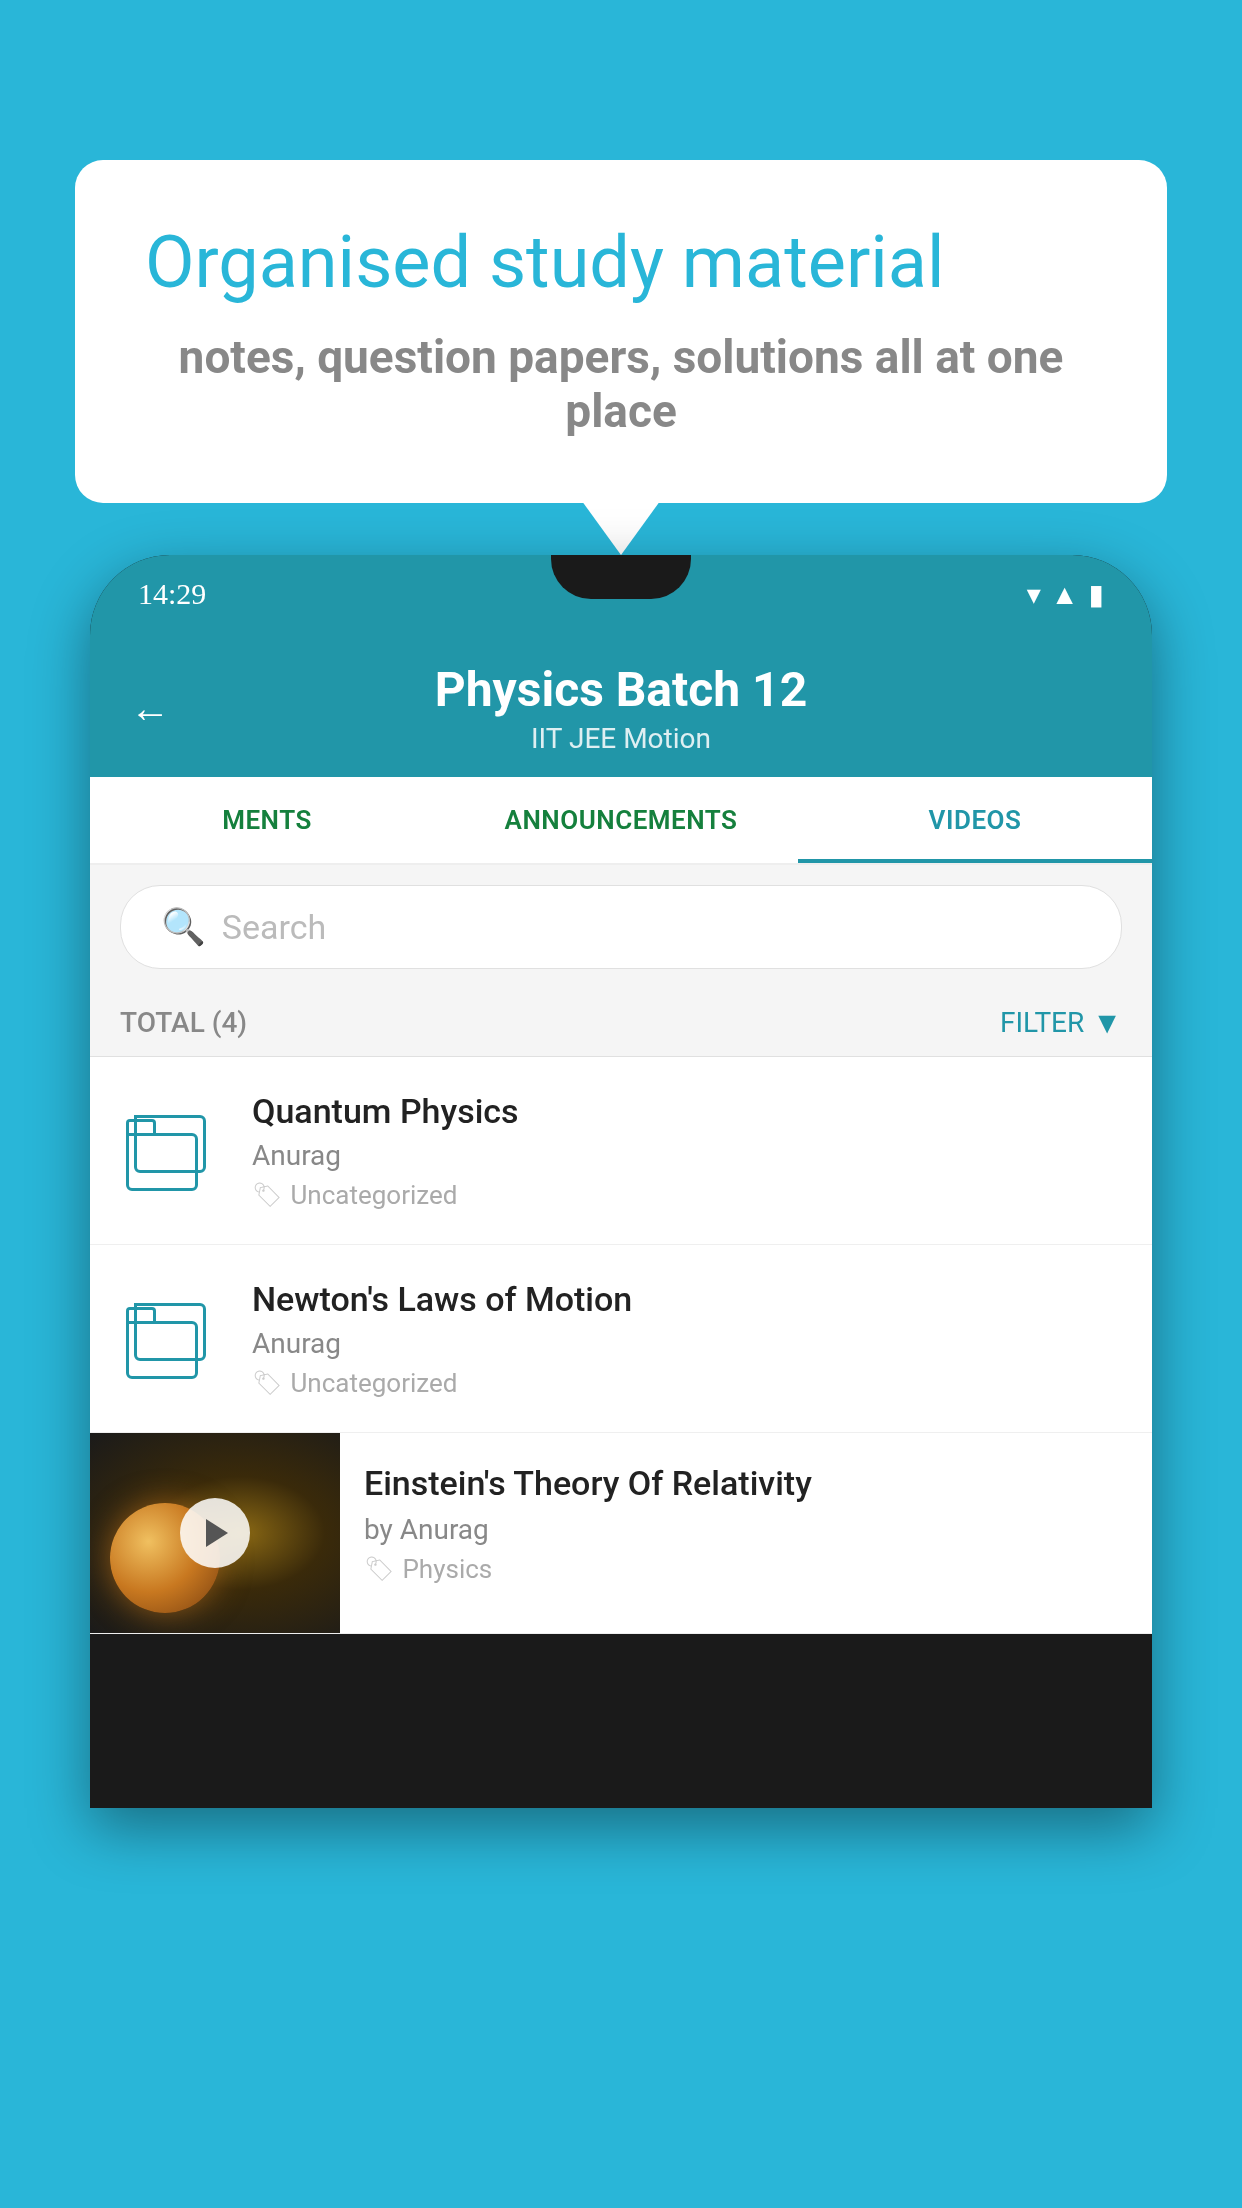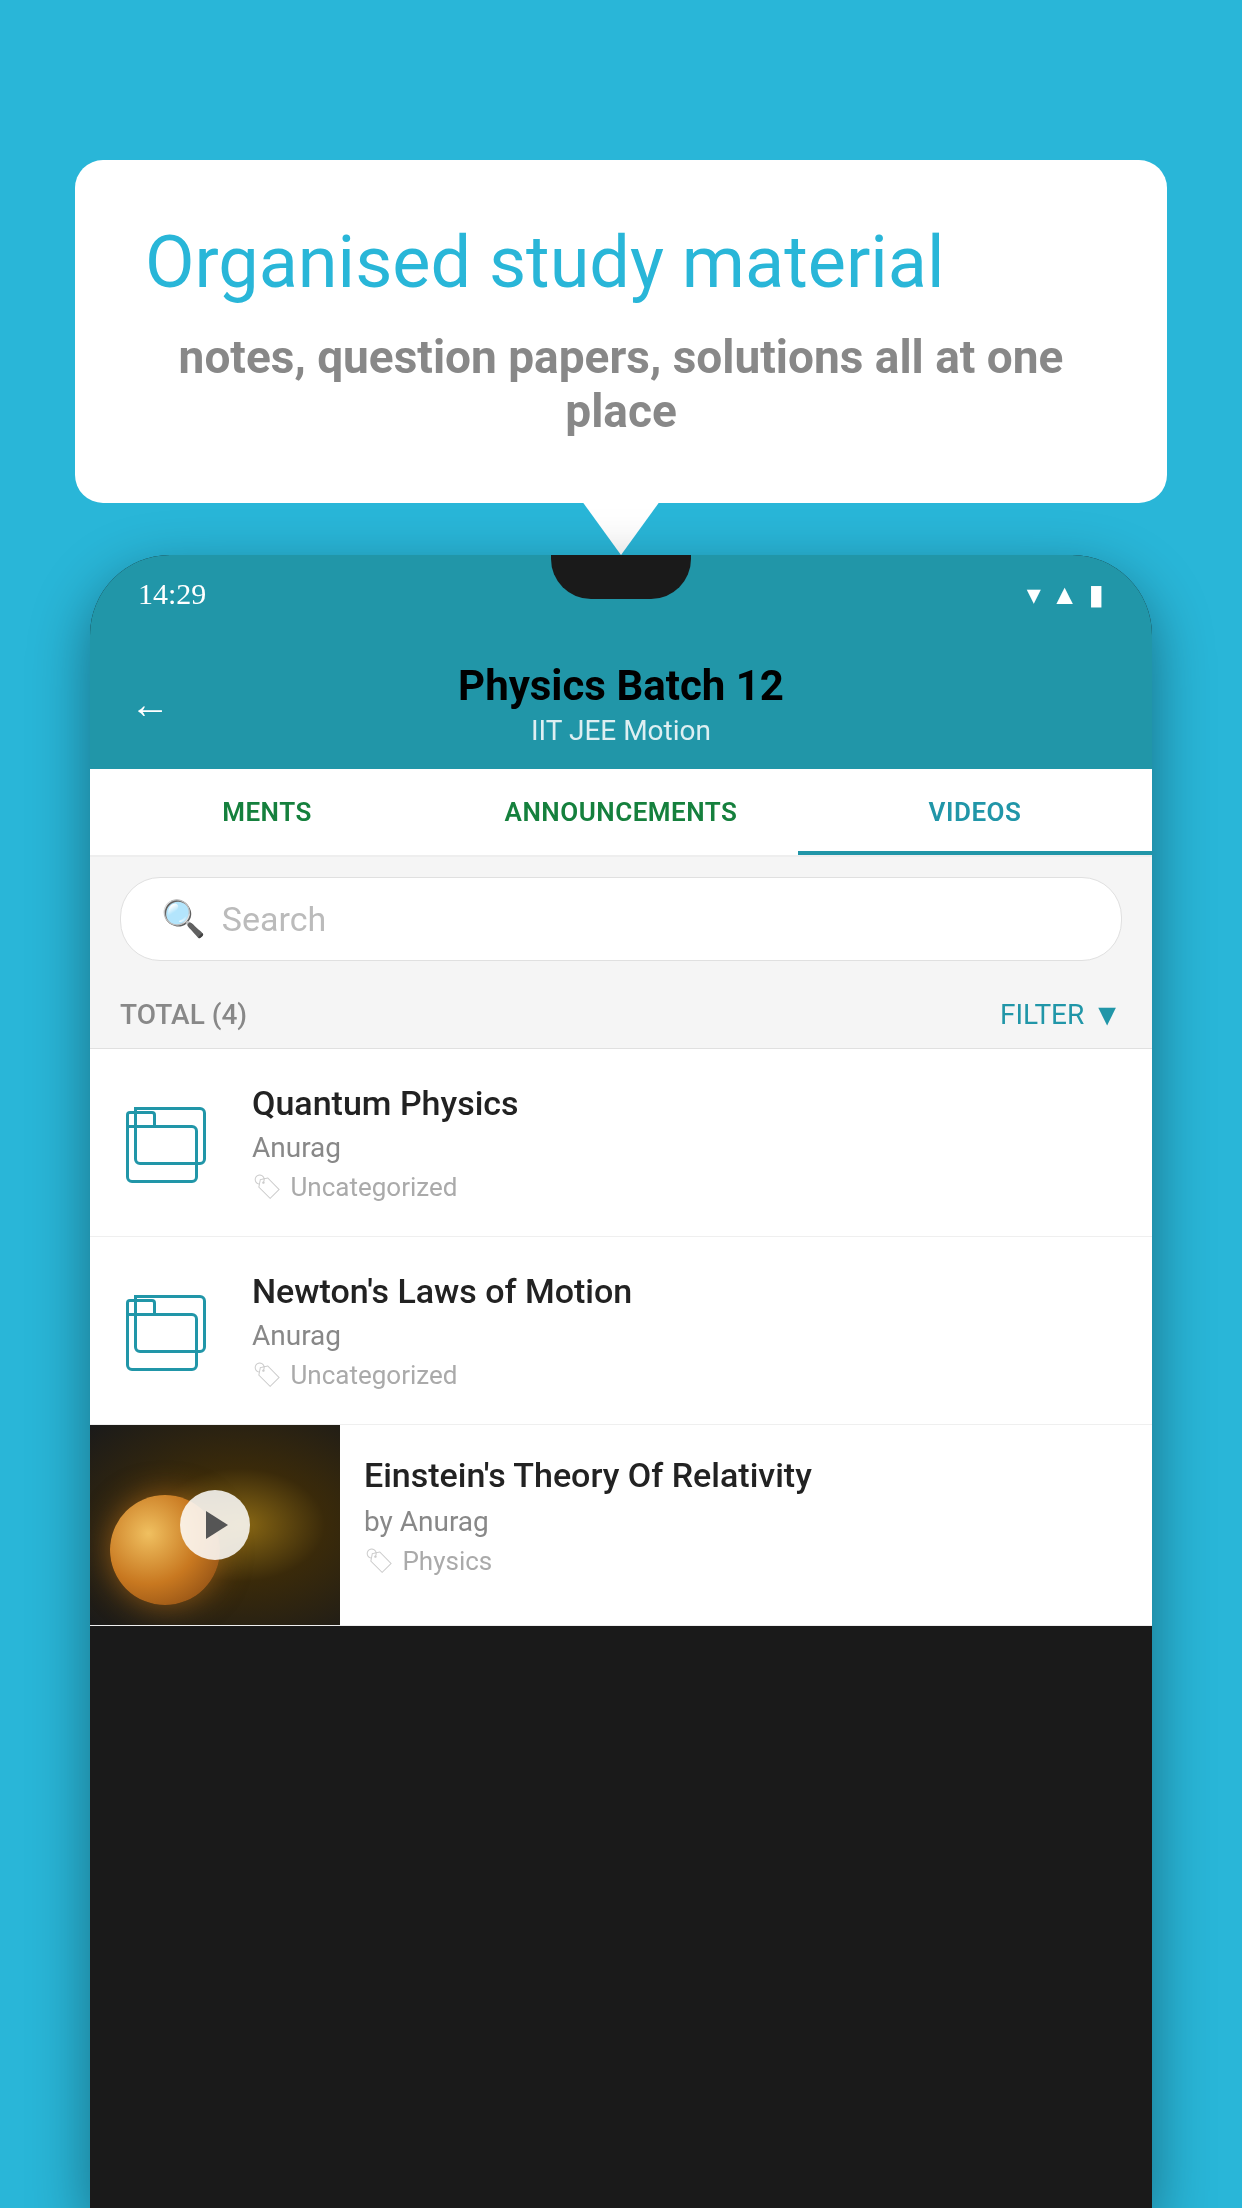--- a/index.html
+++ b/index.html
@@ -123,22 +123,22 @@
       color: white;
       font-size: 40px;
       font-weight: 300;
     }
 
     .header-title {
       text-align: center;
     }
 
     .header-title .title-main {
-      color: #000000;
-      font-size: 42px;
+      color: #ffffff;
+      font-size: 48px;
       font-weight: 700;
       display: block;
     }
 
     .header-title .title-sub {
       color: rgba(255,255,255,0.85);
       font-size: 28px;
       display: block;
       margin-top: 4px;
     }
@@ -418,21 +418,21 @@
       width: 30px;
       height: 14px;
       border: 3px solid #2196a8;
       border-bottom: none;
       border-radius: 4px 4px 0 0;
     }
   </style>
 </head>
 <body>
 
-<div style="width:1242px;height:2208px;background:#29b6d8;position:relative;">
+<div style="width:1242px;height:1808px;background:#29b6d8;position:relative;">
 
   <div class="speech-bubble">
     <div class="headline">Organised study material</div>
     <div class="subline">notes, question papers, solutions all at one place</div>
   </div>
 
   <div class="phone-frame">
 
     <div class="phone-status-bar">
       <span class="status-time">14:29</span>

